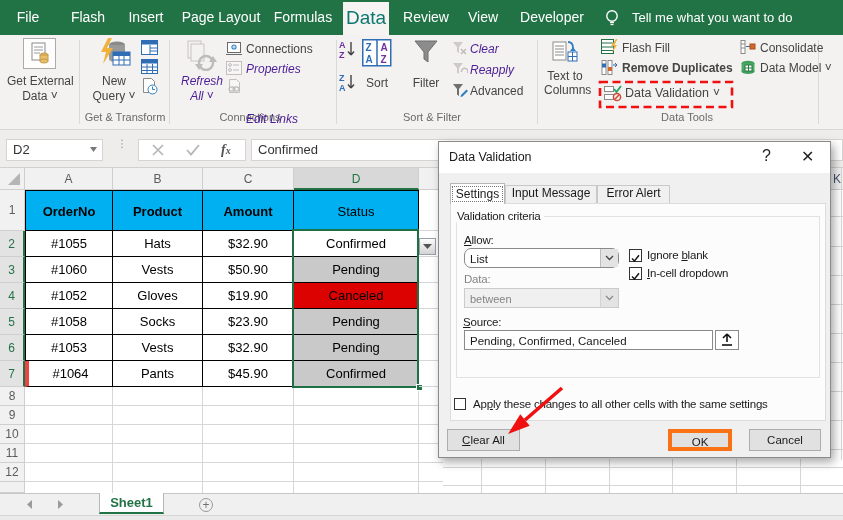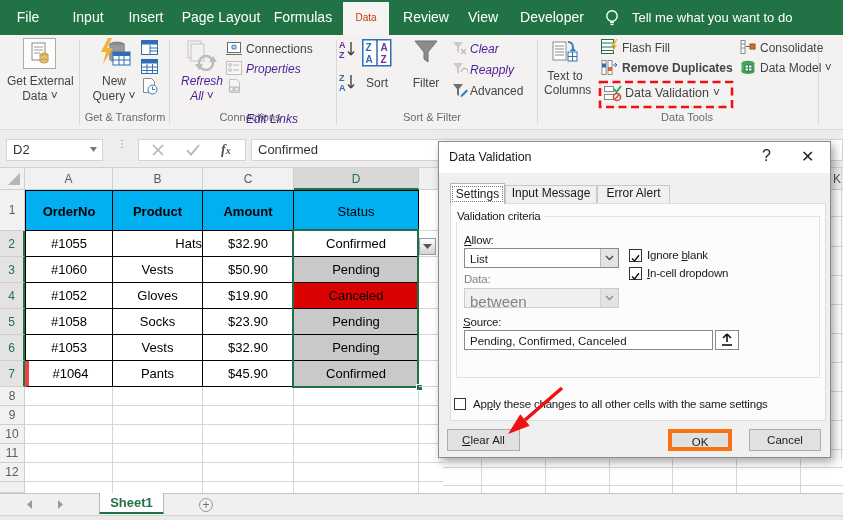--- a/index.html
+++ b/index.html
@@ -3,21 +3,21 @@
 <meta charset="utf-8">
 <style>
 *{margin:0;padding:0;box-sizing:border-box;}
 html,body{width:843px;height:520px;overflow:hidden;}
 body{font-family:"Liberation Sans",sans-serif;position:relative;background:#fff;}
 #stage{position:absolute;left:0;top:0;width:843px;height:520px;overflow:hidden;}
 .abs{position:absolute;}
 
 #tabbar{left:0;top:0;width:843px;height:35px;background:#217346;}
 .rtab{position:absolute;top:0;height:35px;line-height:35px;color:#fff;font-size:14px;text-align:center;}
-#datatab{position:absolute;left:343px;top:2px;width:46px;height:33px;background:#f5f4f3;color:#c2410c;font-size:10px;text-align:center;line-height:32px;}
+#datatab{position:absolute;left:343px;top:2px;width:46px;height:33px;background:#f5f4f3;color:#0f766e;font-size:19px;text-align:center;line-height:32px;}
 
 #ribbon{left:0;top:35px;width:843px;height:95px;background:#f3f2f1;border-bottom:1px solid #d8d8d8;}
 .gdiv{position:absolute;top:5px;height:84px;width:1px;background:#d9d9d9;}
 .glabel{position:absolute;top:76px;width:120px;text-align:center;font-size:11px;color:#6a6a6a;}
 .rlbl{position:absolute;font-size:12px;color:#444;white-space:nowrap;}
 .rlbl.dis{color:#4c1d95;font-style:italic;}
 .icon{position:absolute;}
 
 #fbar{left:0;top:130px;width:843px;height:38px;background:#eeedec;border-bottom:1px solid #d0d0d0;}
 #namebox{position:absolute;left:6px;top:9px;width:97px;height:22px;background:#fff;border:1px solid #d4d4d4;font-size:13px;color:#333;line-height:20px;padding-left:6px;}
@@ -45,21 +45,21 @@
 
 #sheetbar{left:0;top:493px;width:843px;height:22px;background:#f0f0f0;border-top:1px solid #c6c6c6;}
 #statusbar{left:0;top:515px;width:843px;height:5px;background:#eaeaea;border-top:1px solid #d5d5d5;}
 </style>
 </head>
 <body>
 <div id="stage">
 
 <div class="abs" id="tabbar">
   <div class="rtab" style="left:8px;width:40px;">File</div>
-  <div class="rtab" style="left:66px;width:44px;">Input</div>
+  <div class="rtab" style="left:66px;width:44px;">Flash</div>
   <div class="rtab" style="left:124px;width:44px;">Insert</div>
   <div class="rtab" style="left:270px;width:66px;">Formulas</div>
   <div class="rtab" style="left:180px;width:82px;">Page Layout</div>
   <div class="rtab" style="left:398px;width:56px;">Review</div>
   <div class="rtab" style="left:462px;width:42px;">View</div>
   <div class="rtab" style="left:516px;width:72px;">Developer</div>
   <div class="rtab" style="left:632px;width:200px;text-align:left;font-size:13px;">Tell me what you want to do</div>
   <svg class="abs" style="left:603px;top:8px;" width="18" height="20" viewBox="0 0 18 20">
     <circle cx="9" cy="8" r="5.2" fill="none" stroke="#fff" stroke-width="1.4"></circle>
     <line x1="7" y1="14.5" x2="11" y2="14.5" stroke="#fff" stroke-width="1.3"></line>
@@ -363,21 +363,21 @@
 <div class="gridline-v" style="left:202px;top:387px;height:106px;"></div>
 <div class="gridline-v" style="left:293px;top:387px;height:106px;"></div>
 <div class="gridline-v" style="left:418px;top:387px;height:106px;"></div>
 
 <div class="cell" style="left:25px;top:190px;width:88px;height:41px;background:#00b0f0;font-weight:bold;line-height:41px;border-left:1px solid #000;border-top:1px solid #000;">OrderNo</div>
 <div class="cell" style="left:113px;top:190px;width:90px;height:41px;background:#00b0f0;font-weight:bold;line-height:41px;border-top:1px solid #000;">Product</div>
 <div class="cell" style="left:203px;top:190px;width:91px;height:41px;background:#00b0f0;font-weight:bold;line-height:41px;border-top:1px solid #000;">Amount</div>
 <div class="cell" style="left:294px;top:190px;width:125px;height:40px;background:#00b0f0;font-weight:normal;line-height:41px;border-top:1px solid #000;">Status</div>
 
 <div class="cell" style="left:25px;top:231px;width:88px;height:26px;line-height:25px;border-left:1px solid #000;">#1055</div>
-<div class="cell" style="left:113px;top:231px;width:90px;height:26px;line-height:25px;text-align:right;">Hats</div>
+<div class="cell" style="left:113px;top:231px;width:90px;height:26px;line-height:25px;">Hats</div>
 <div class="cell" style="left:203px;top:231px;width:91px;height:26px;line-height:25px;">$32.90</div>
 <div class="cell" style="left:294px;top:231px;width:125px;height:26px;line-height:25px;">Confirmed</div>
 
 <div class="cell" style="left:25px;top:257px;width:88px;height:26px;line-height:25px;border-left:1px solid #000;">#1060</div>
 <div class="cell" style="left:113px;top:257px;width:90px;height:26px;line-height:25px;">Vests</div>
 <div class="cell" style="left:203px;top:257px;width:91px;height:26px;line-height:25px;">$50.90</div>
 <div class="cell" style="left:294px;top:257px;width:125px;height:26px;line-height:25px;background:#c9c9c9;">Pending</div>
 
 <div class="cell" style="left:25px;top:283px;width:88px;height:26px;line-height:25px;border-left:1px solid #000;">#1052</div>
 <div class="cell" style="left:113px;top:283px;width:90px;height:26px;line-height:25px;">Gloves</div>
@@ -459,37 +459,37 @@
     <span style="display:inline-block;border:1px dotted #777;padding:0 3px;margin-top:2px;">Settings</span>
   </div>
   <div class="tab2" style="left:66px;top:43px;width:92px;border-color:#c9c9c9;">Input Message</div>
   <div class="tab2" style="left:158px;top:43px;width:73px;border-color:#c9c9c9;">Error Alert</div>
 
   <div id="page"></div>
 
   <div class="abs" style="left:17px;top:74px;width:364px;height:162px;border:1px solid #e2e2e2;"></div>
   <div class="dlbl" style="left:15px;top:68px;background:#fcfcfc;padding:0 3px;">Validation criteria</div>
   <div class="dlbl" style="left:25px;top:92px;"><u>A</u>llow:</div>
-  <div class="combo" style="left:25px;top:106px;width:155px;">
+  <div class="combo" style="left:25px;top:106px;width:155px;border-radius:7px;">
     <div style="font-size:11.5px;color:#1a1a1a;padding:4px 0 0 5px;">List</div>
     <div class="btn"><svg width="17" height="17">
             <path d="M5 7 l3.5 3.5 L12 7" fill="none" stroke="#444" stroke-width="1.3"></path>
           </svg></div>
   </div>
   <div class="cb" style="left:190px;top:107px;"><svg width="11" height="11">
           <path d="M2 5.5 L4.5 8 L9 2.2" fill="none" stroke="#111" stroke-width="1.4"></path>
         </svg></div>
   <div class="dlbl" style="left:208px;top:107px;">Ignore <u>b</u>lank</div>
   <div class="cb" style="left:190px;top:125px;"><svg width="11" height="11">
           <path d="M2 5.5 L4.5 8 L9 2.2" fill="none" stroke="#111" stroke-width="1.4"></path>
         </svg></div>
   <div class="dlbl" style="left:208px;top:125px;"><u>I</u>n-cell dropdown</div>
   <div class="dlbl dis" style="left:25px;top:131px;">Data:</div>
   <div class="combo" style="left:25px;top:146px;width:155px;background:#f0f0f0;border-color:#cbcbcb;">
-    <div style="font-size:15px;color:#838383;padding:4px 0 0 5px;">between</div>
+    <div style="font-size:11px;color:#838383;padding:4px 0 0 5px;">between</div>
     <div class="btn" style="border-color:#d4d4d4;"><svg width="17" height="17">
             <path d="M5 7 l3.5 3.5 L12 7" fill="none" stroke="#8a8a8a" stroke-width="1.3"></path>
           </svg></div>
   </div>
   <div class="dlbl" style="left:24px;top:174px;"><u>S</u>ource:</div>
   <div class="combo" style="left:25px;top:188px;width:249px;">
     <div style="font-size:11.5px;color:#1a1a1a;padding:4px 0 0 5px;">Pending, Confirmed, Canceled</div>
   </div>
   <div class="abs" style="left:276px;top:188px;width:24px;height:20px;background:#fff;border:1px solid #8a8a8a;">
     <svg width="22" height="18">

